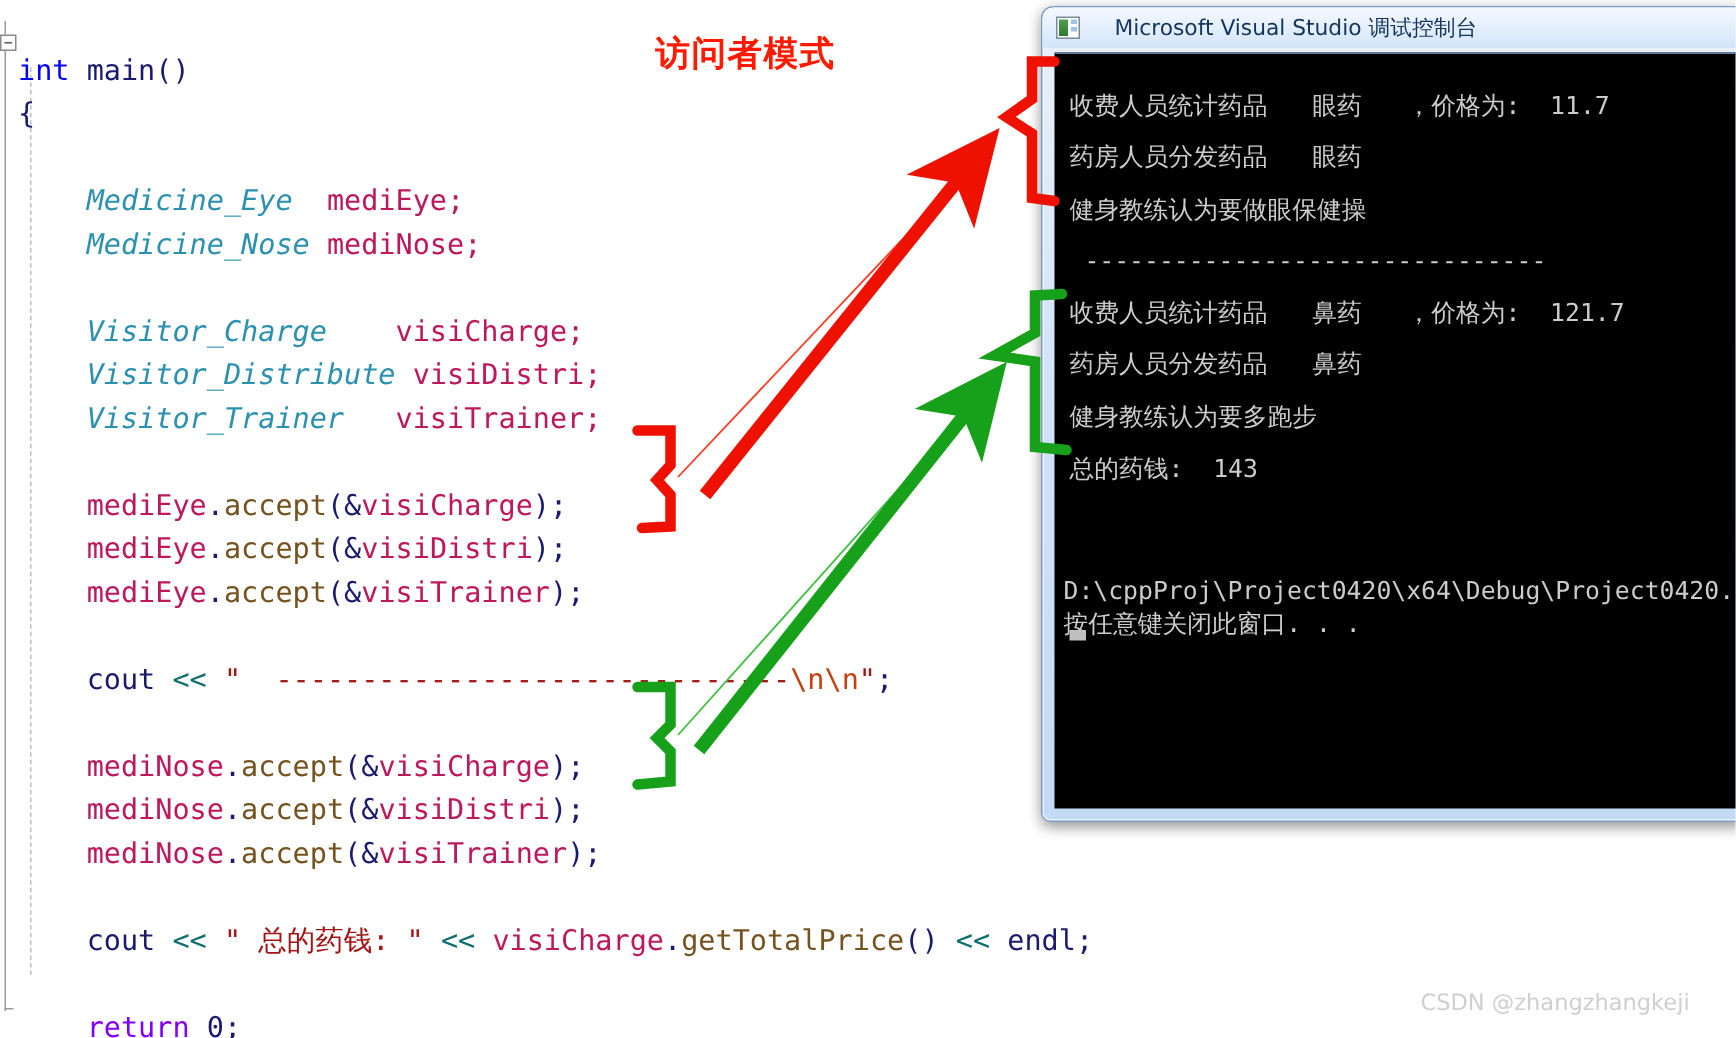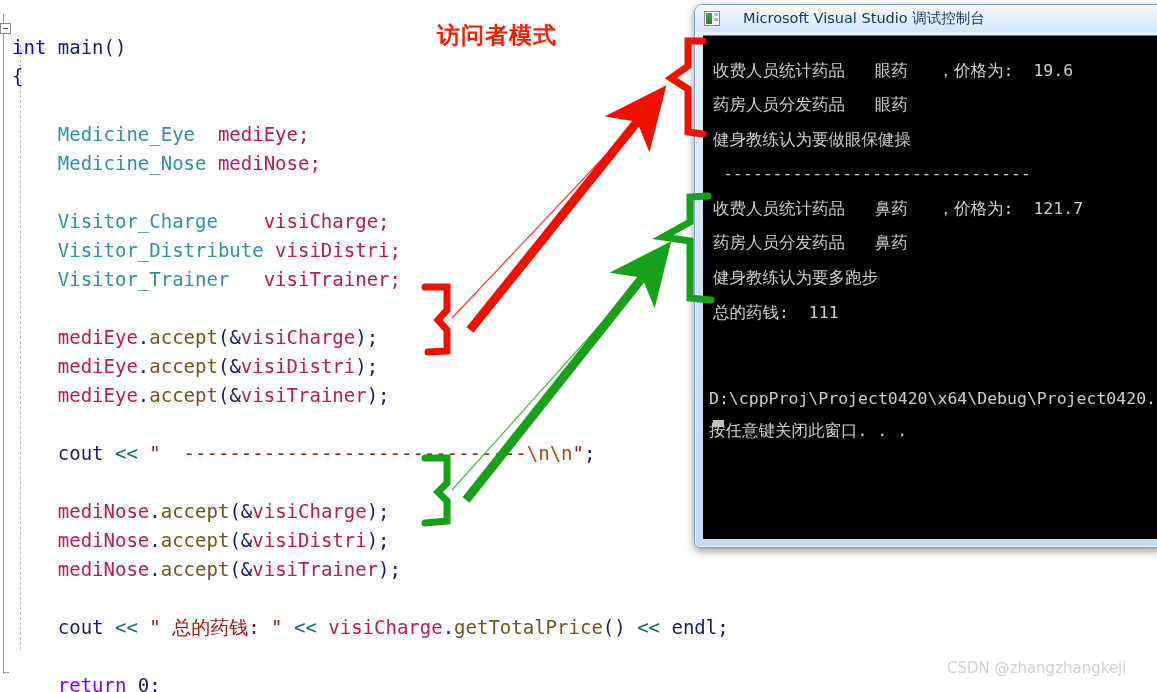--- a/index.html
+++ b/index.html
@@ -60,21 +60,21 @@
     left: 12px; top: 14px;
     font-family: "DejaVu Sans Mono", "Liberation Mono", monospace;
     font-size: 19px;
     line-height: 29px;
     white-space: pre;
     color: #000000;
     letter-spacing: 0px;
   }
   .code .ln { display: block; height: 29px; }
   .kw   { color: #0000ff; }
-  .typ  { color: #2b91af; }
+  .typ  { color: #2b91af; font-style: italic; }
   .fn   { color: #74531f; }
   .str  { color: #a31515; }
   .esc  { color: #c2410c; }
   .op   { color: #0f6e6e; }
   .pur  { color: #8000ff; }
   .pln  { color: #1a1a6e; }
   .idf  { color: #be185d; }
 
   
   #annot-title {
@@ -164,21 +164,21 @@
     line-height: 34.6px;
     color: #cccccc;
     white-space: pre;
   }
   #console-text .cline { display: block; height: 34.6px; }
   #console-tail {
     position: absolute;
     left: 6px; top: 330px;
     font-family: "DejaVu Sans Mono", "Liberation Mono", monospace;
     font-size: 16.5px;
-    line-height: 32px;
+    line-height: 22px;
     color: #cccccc;
     white-space: pre;
   }
   #console-caret {
     position: absolute;
     left: 10px; top: 384px;
     width: 11px; height: 7px;
     background: #c0c0c0;
   }
 
@@ -204,21 +204,21 @@
 </div>
 
 <div id="annot-title">访问者模式</div>
 
 <div id="console-window">
   <div id="console-titlebar">
     <div id="console-appicon"></div>
     <div id="console-title-text">Microsoft Visual Studio 调试控制台</div>
   </div>
   <div id="console-body">
-    <pre id="console-text"><span class="cline">收费人员统计药品   眼药   ，价格为:  19.6</span><span class="cline">药房人员分发药品   眼药</span><span class="cline">健身教练认为要做眼保健操</span><span class="cline"> -------------------------------</span><span class="cline">收费人员统计药品   鼻药   ，价格为:  121.7</span><span class="cline">药房人员分发药品   鼻药</span><span class="cline">健身教练认为要多跑步</span><span class="cline">总的药钱:  111</span></pre>
+    <pre id="console-text"><span class="cline">收费人员统计药品   眼药   ，价格为:  11.7</span><span class="cline">药房人员分发药品   眼药</span><span class="cline">健身教练认为要做眼保健操</span><span class="cline"> -------------------------------</span><span class="cline">收费人员统计药品   鼻药   ，价格为:  121.7</span><span class="cline">药房人员分发药品   鼻药</span><span class="cline">健身教练认为要多跑步</span><span class="cline">总的药钱:  143</span></pre>
     <pre id="console-tail">D:\cppProj\Project0420\x64\Debug\Project0420.
 按任意键关闭此窗口. . .</pre>
     <div id="console-caret"></div>
   </div>
 </div>
 
 <svg id="overlay" viewBox="0 0 1157 692" width="1157" height="692" xmlns="http://www.w3.org/2000/svg">
   <defs>
     <marker id="arrowRed" markerWidth="7" markerHeight="7" refX="3.2" refY="3.2" orient="auto">
       <path d="M0,0 L7,3.2 L0,6.4 L1.8,3.2 Z" fill="#ee1100"></path>

